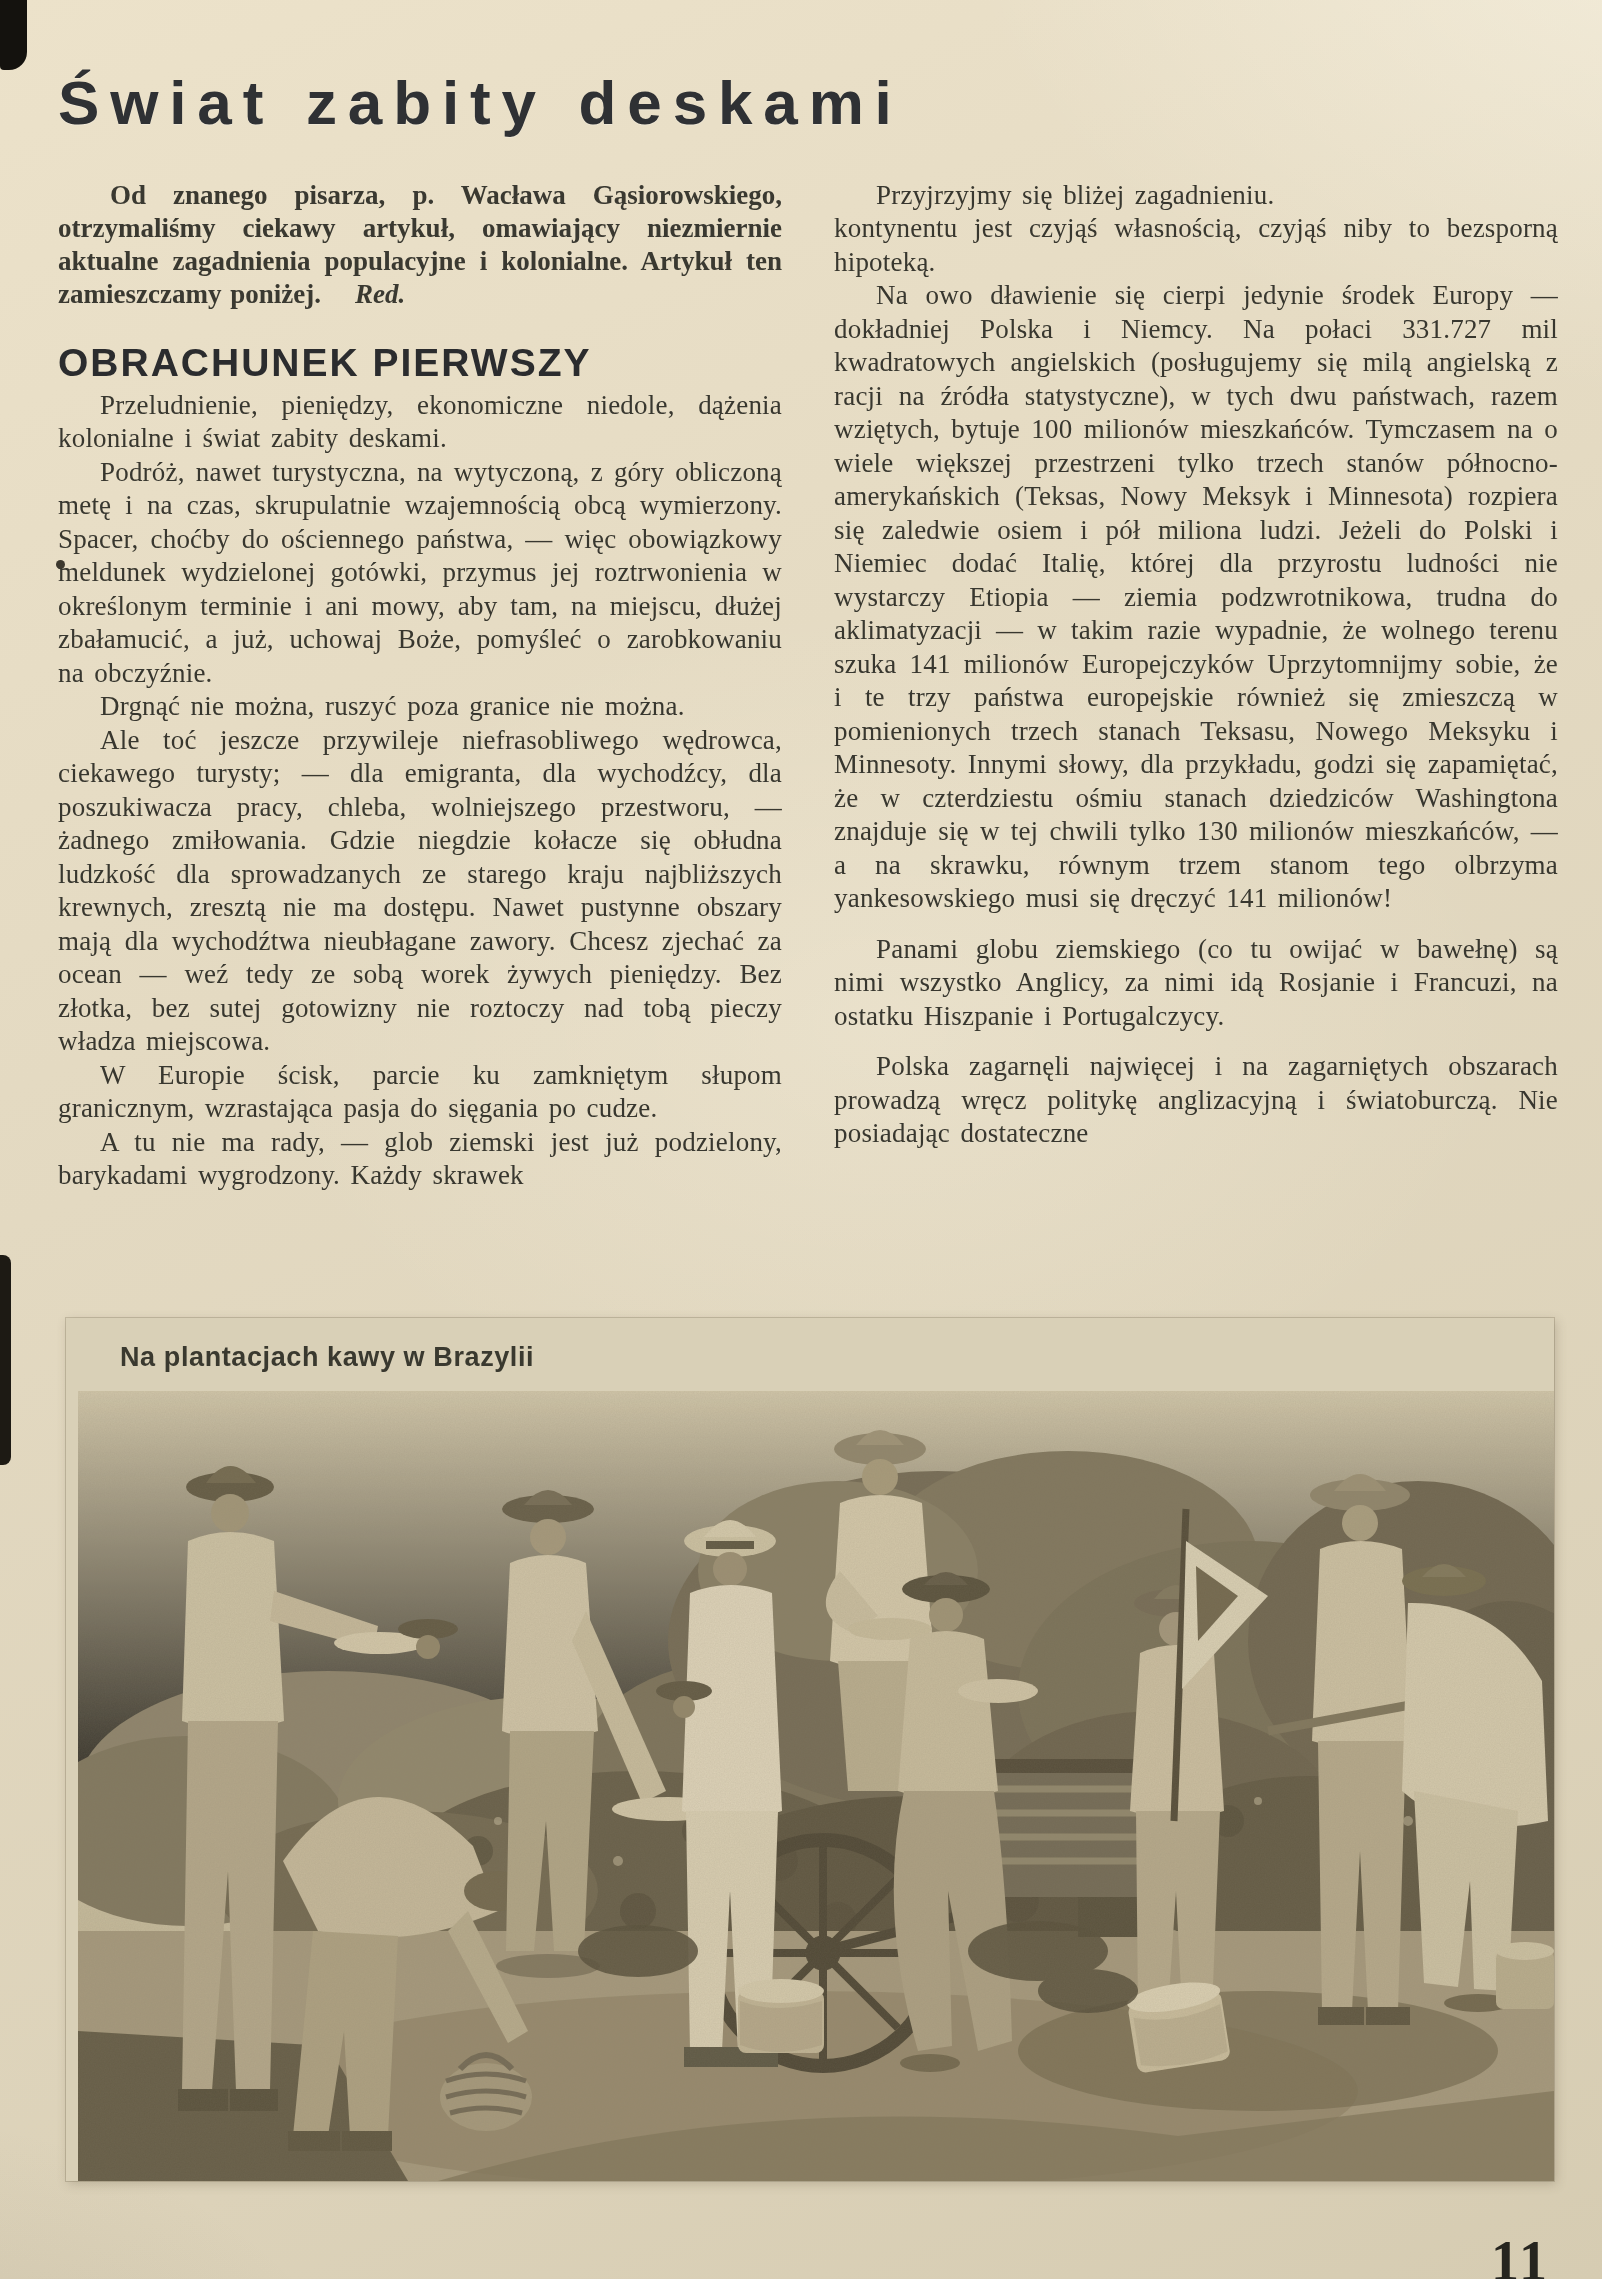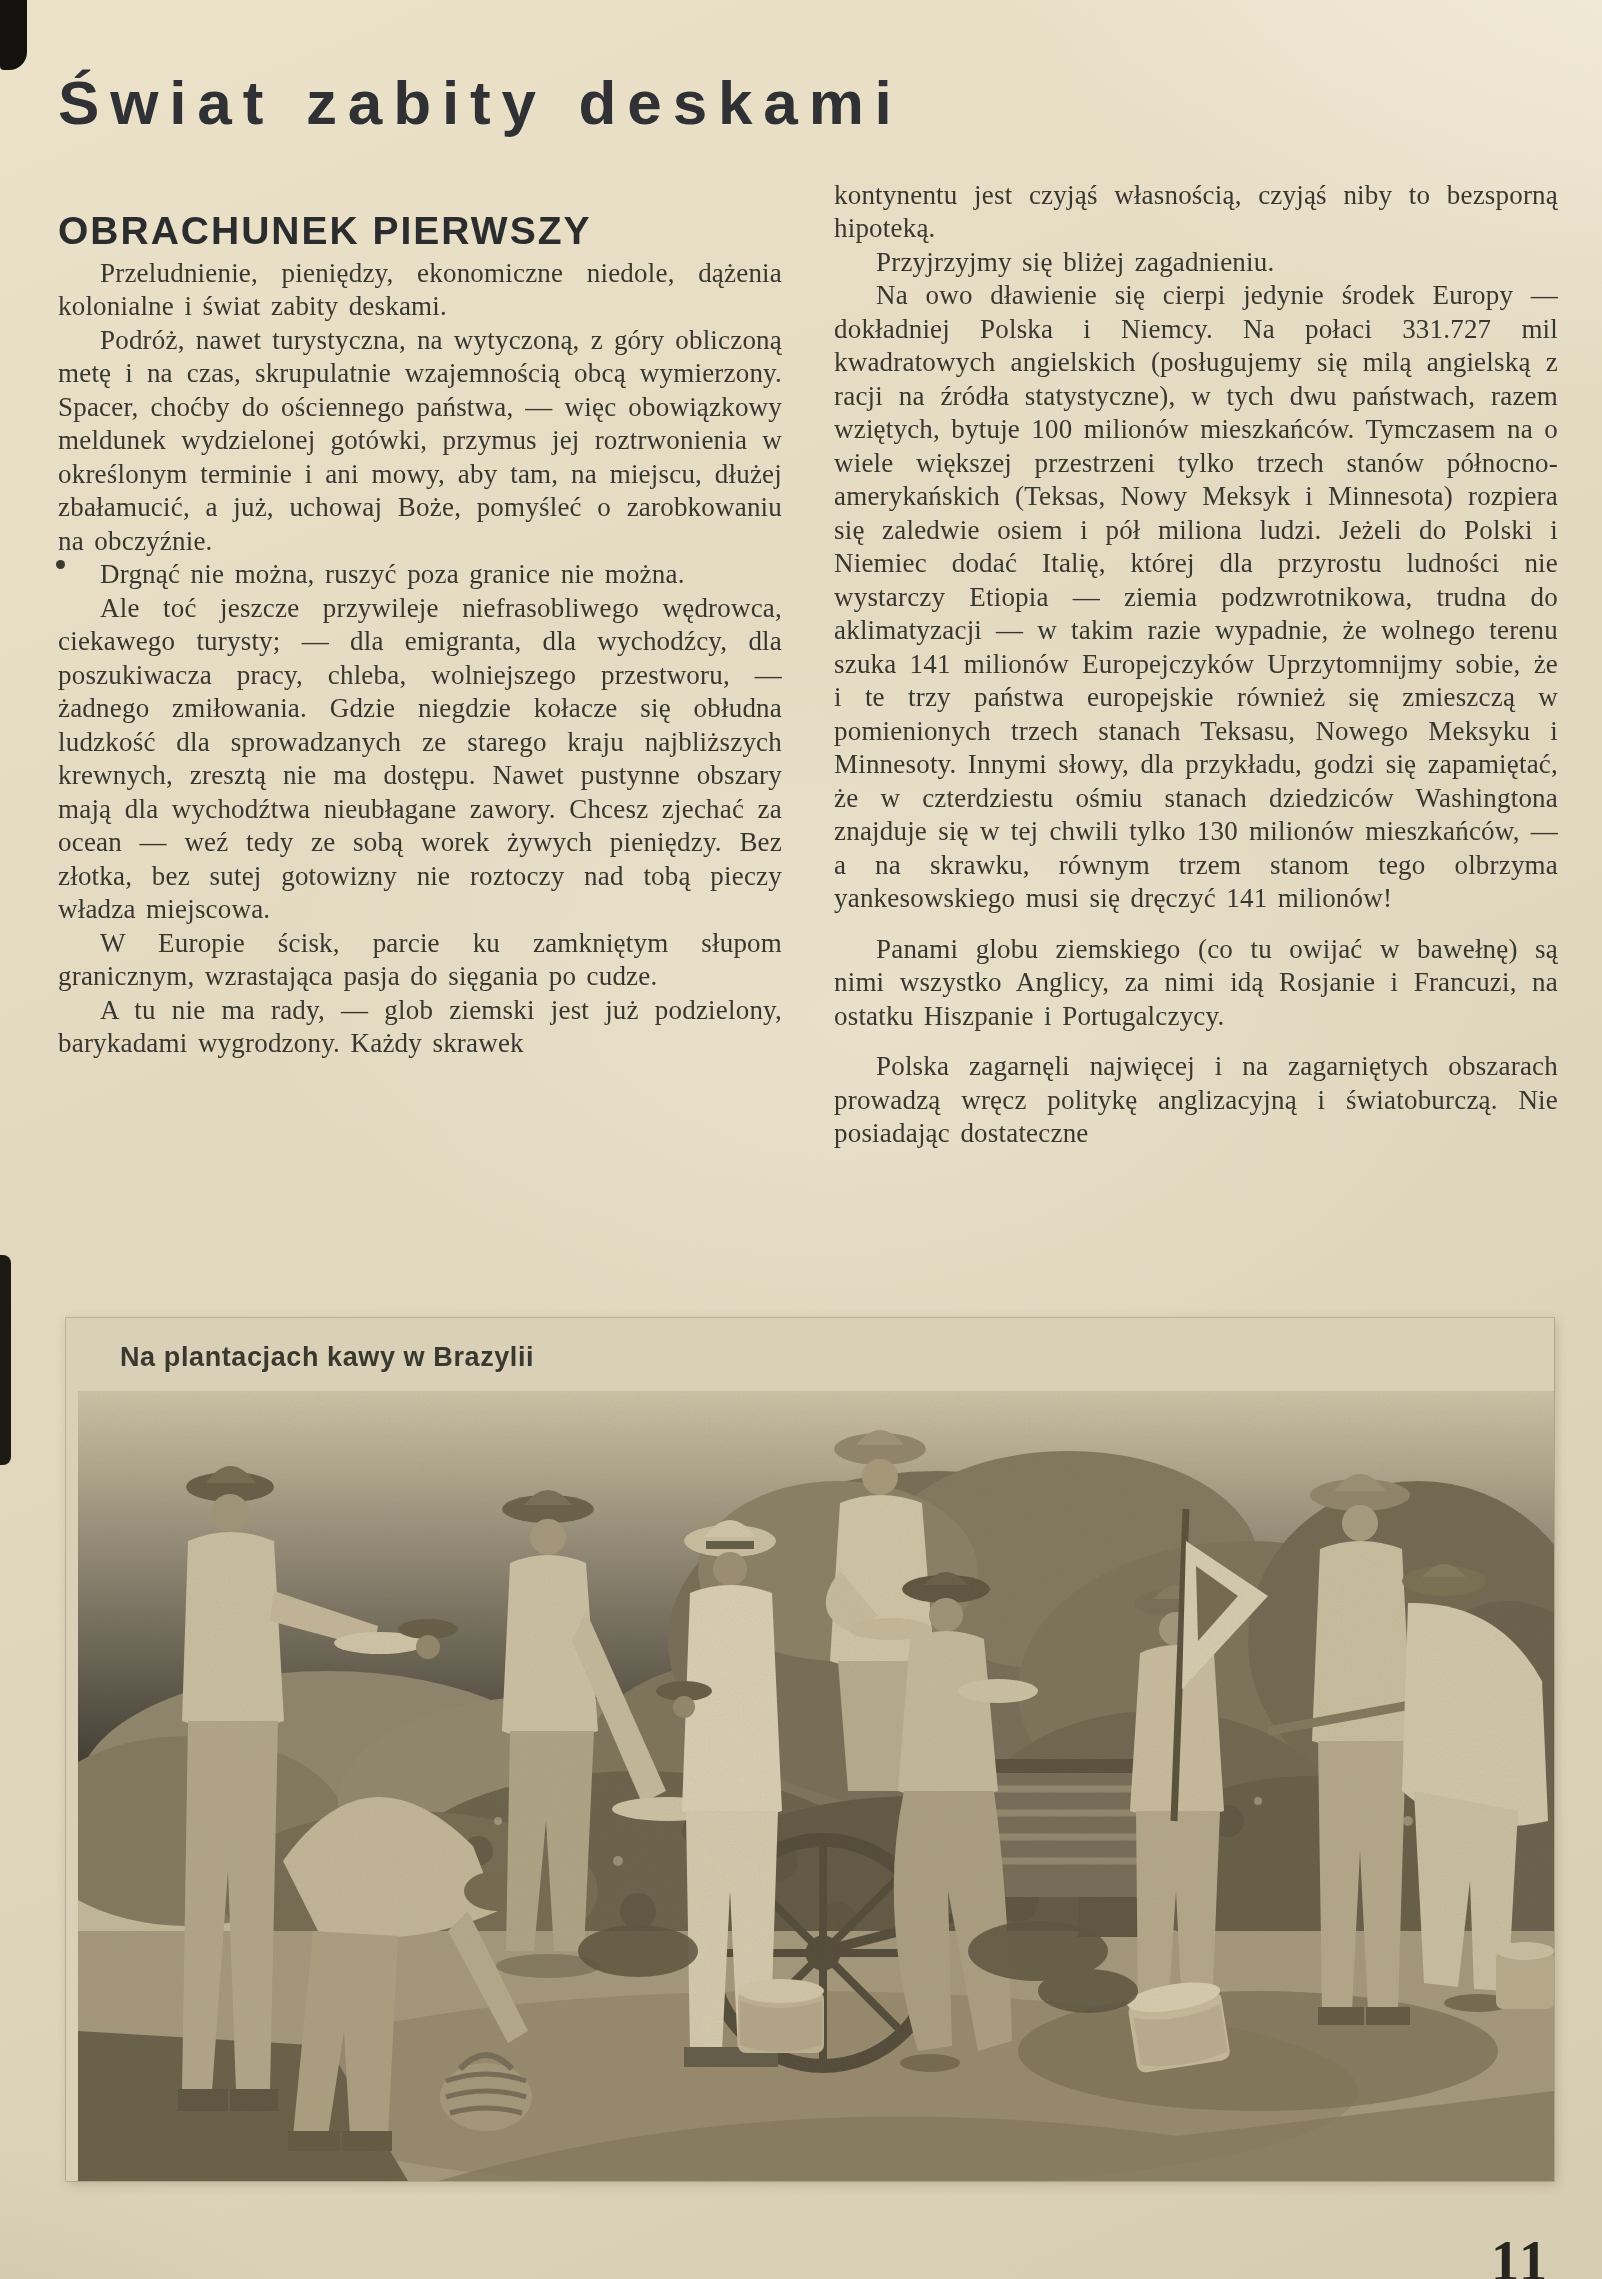--- a/index.html
+++ b/index.html
@@ -78,34 +78,35 @@
   <div class="binding-blob-mid"></div>
   <div class="speck"></div>
 
   <div class="content">
 
     <h1 class="title">Świat zabity deskami</h1>
 
     <div class="cols">
 
       <div class="col">
+        <p class="intro"><span>Od znanego pisarza, p. Wacława Gąsiorowskiego, otrzymaliśmy ciekawy artykuł, omawiający niezmiernie aktualne zagadnienia populacyjne i kolonialne. Artykuł ten zamieszczamy poniżej.</span><span class="sig">Red.</span></p>
 
         <div class="heading">OBRACHUNEK PIERWSZY</div>
 
         <p class="body">Przeludnienie, pieniędzy, ekonomiczne niedole, dążenia kolonialne i świat zabity deskami.</p>
         <p class="body">Podróż, nawet turystyczna, na wytyczoną, z góry obliczoną metę i na czas, skrupulatnie wzajemnością obcą wymierzony. Spacer, choćby do ościennego państwa, — więc obowiązkowy meldunek wydzielonej gotówki, przymus jej roztrwonienia w określonym terminie i ani mowy, aby tam, na miejscu, dłużej zbałamucić, a już, uchowaj Boże, pomyśleć o zarobkowaniu na obczyźnie.</p>
         <p class="body">Drgnąć nie można, ruszyć poza granice nie można.</p>
         <p class="body">Ale toć jeszcze przywileje niefrasobliwego wędrowca, ciekawego turysty; — dla emigranta, dla wychodźcy, dla poszukiwacza pracy, chleba, wolniejszego przestworu, — żadnego zmiłowania. Gdzie niegdzie kołacze się obłudna ludzkość dla sprowadzanych ze starego kraju najbliższych krewnych, zresztą nie ma dostępu. Nawet pustynne obszary mają dla wychodźtwa nieubłagane zawory. Chcesz zjechać za ocean — weź tedy ze sobą worek żywych pieniędzy. Bez złotka, bez sutej gotowizny nie roztoczy nad tobą pieczy władza miejscowa.</p>
         <p class="body">W Europie ścisk, parcie ku zamkniętym słupom granicznym, wzrastająca pasja do sięgania po cudze.</p>
         <p class="body">A tu nie ma rady, — glob ziemski jest już podzielony, barykadami wygrodzony. Każdy skrawek</p>
       </div>
 
       <div class="col">
+        <p class="body">Przyjrzyjmy się bliżej zagadnieniu.</p>
         <p class="body no-indent">kontynentu jest czyjąś własnością, czyjąś niby to bezsporną hipoteką.</p>
-        <p class="body">Przyjrzyjmy się bliżej zagadnieniu.</p>
         <p class="body">Na owo dławienie się cierpi jedynie środek Europy — dokładniej Polska i Niemcy. Na połaci 331.727 mil kwadratowych angielskich (posługujemy się milą angielską z racji na źródła statystyczne), w tych dwu państwach, razem wziętych, bytuje 100 milionów mieszkańców. Tymczasem na o wiele większej przestrzeni tylko trzech stanów północno-amerykańskich (Teksas, Nowy Meksyk i Minnesota) rozpiera się zaledwie osiem i pół miliona ludzi. Jeżeli do Polski i Niemiec dodać Italię, której dla przyrostu ludności nie wystarczy Etiopia — ziemia podzwrotnikowa, trudna do aklimatyzacji — w takim razie wypadnie, że wolnego terenu szuka 141 milionów Europejczyków Uprzytomnijmy sobie, że i te trzy państwa europejskie również się zmieszczą w pomienionych trzech stanach Teksasu, Nowego Meksyku i Minnesoty. Innymi słowy, dla przykładu, godzi się zapamiętać, że w czterdziestu ośmiu stanach dziedziców Washingtona znajduje się w tej chwili tylko 130 milionów mieszkańców, — a na skrawku, równym trzem stanom tego olbrzyma yankesowskiego musi się dręczyć 141 milionów!</p>
         <p class="body spaced">Panami globu ziemskiego (co tu owijać w bawełnę) są nimi wszystko Anglicy, za nimi idą Rosjanie i Francuzi, na ostatku Hiszpanie i Portugalczycy.</p>
         <p class="body spaced">Polska zagarnęli najwięcej i na zagarniętych obszarach prowadzą wręcz politykę anglizacyjną i światoburczą. Nie posiadając dostateczne</p>
       </div>
 
     </div>
   </div>
 
   <figure class="photo-block" style="margin:0">
     <figcaption class="photo-caption">Na plantacjach kawy w Brazylii</figcaption>

